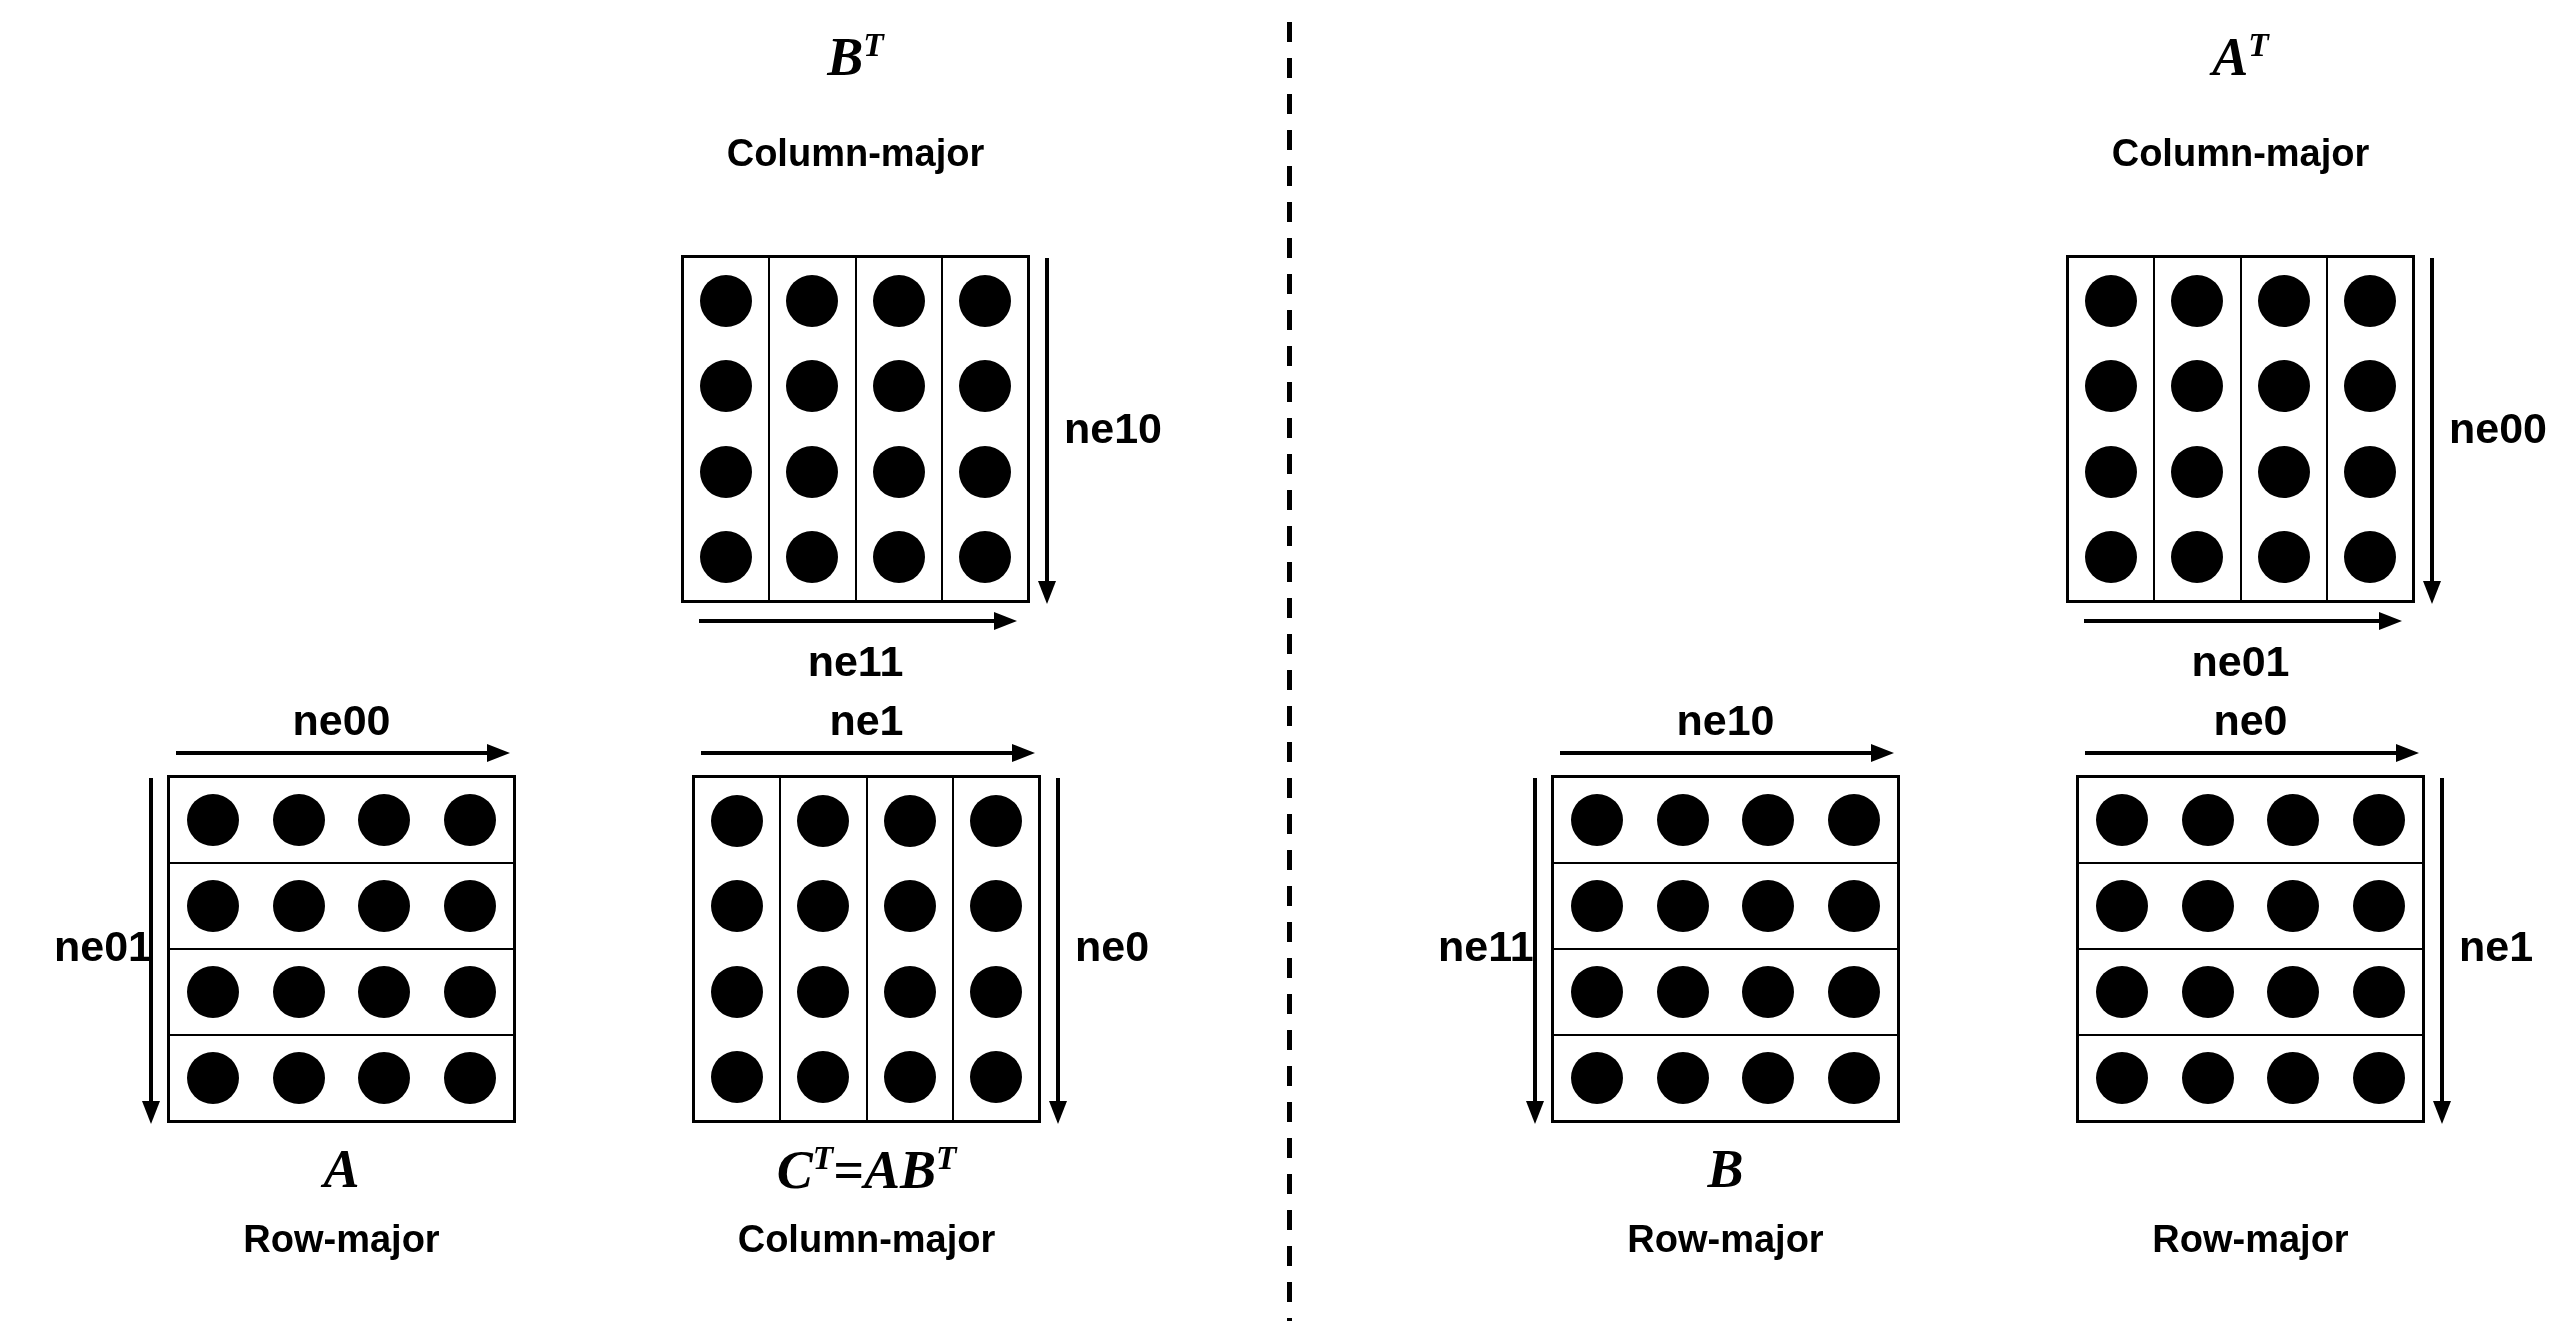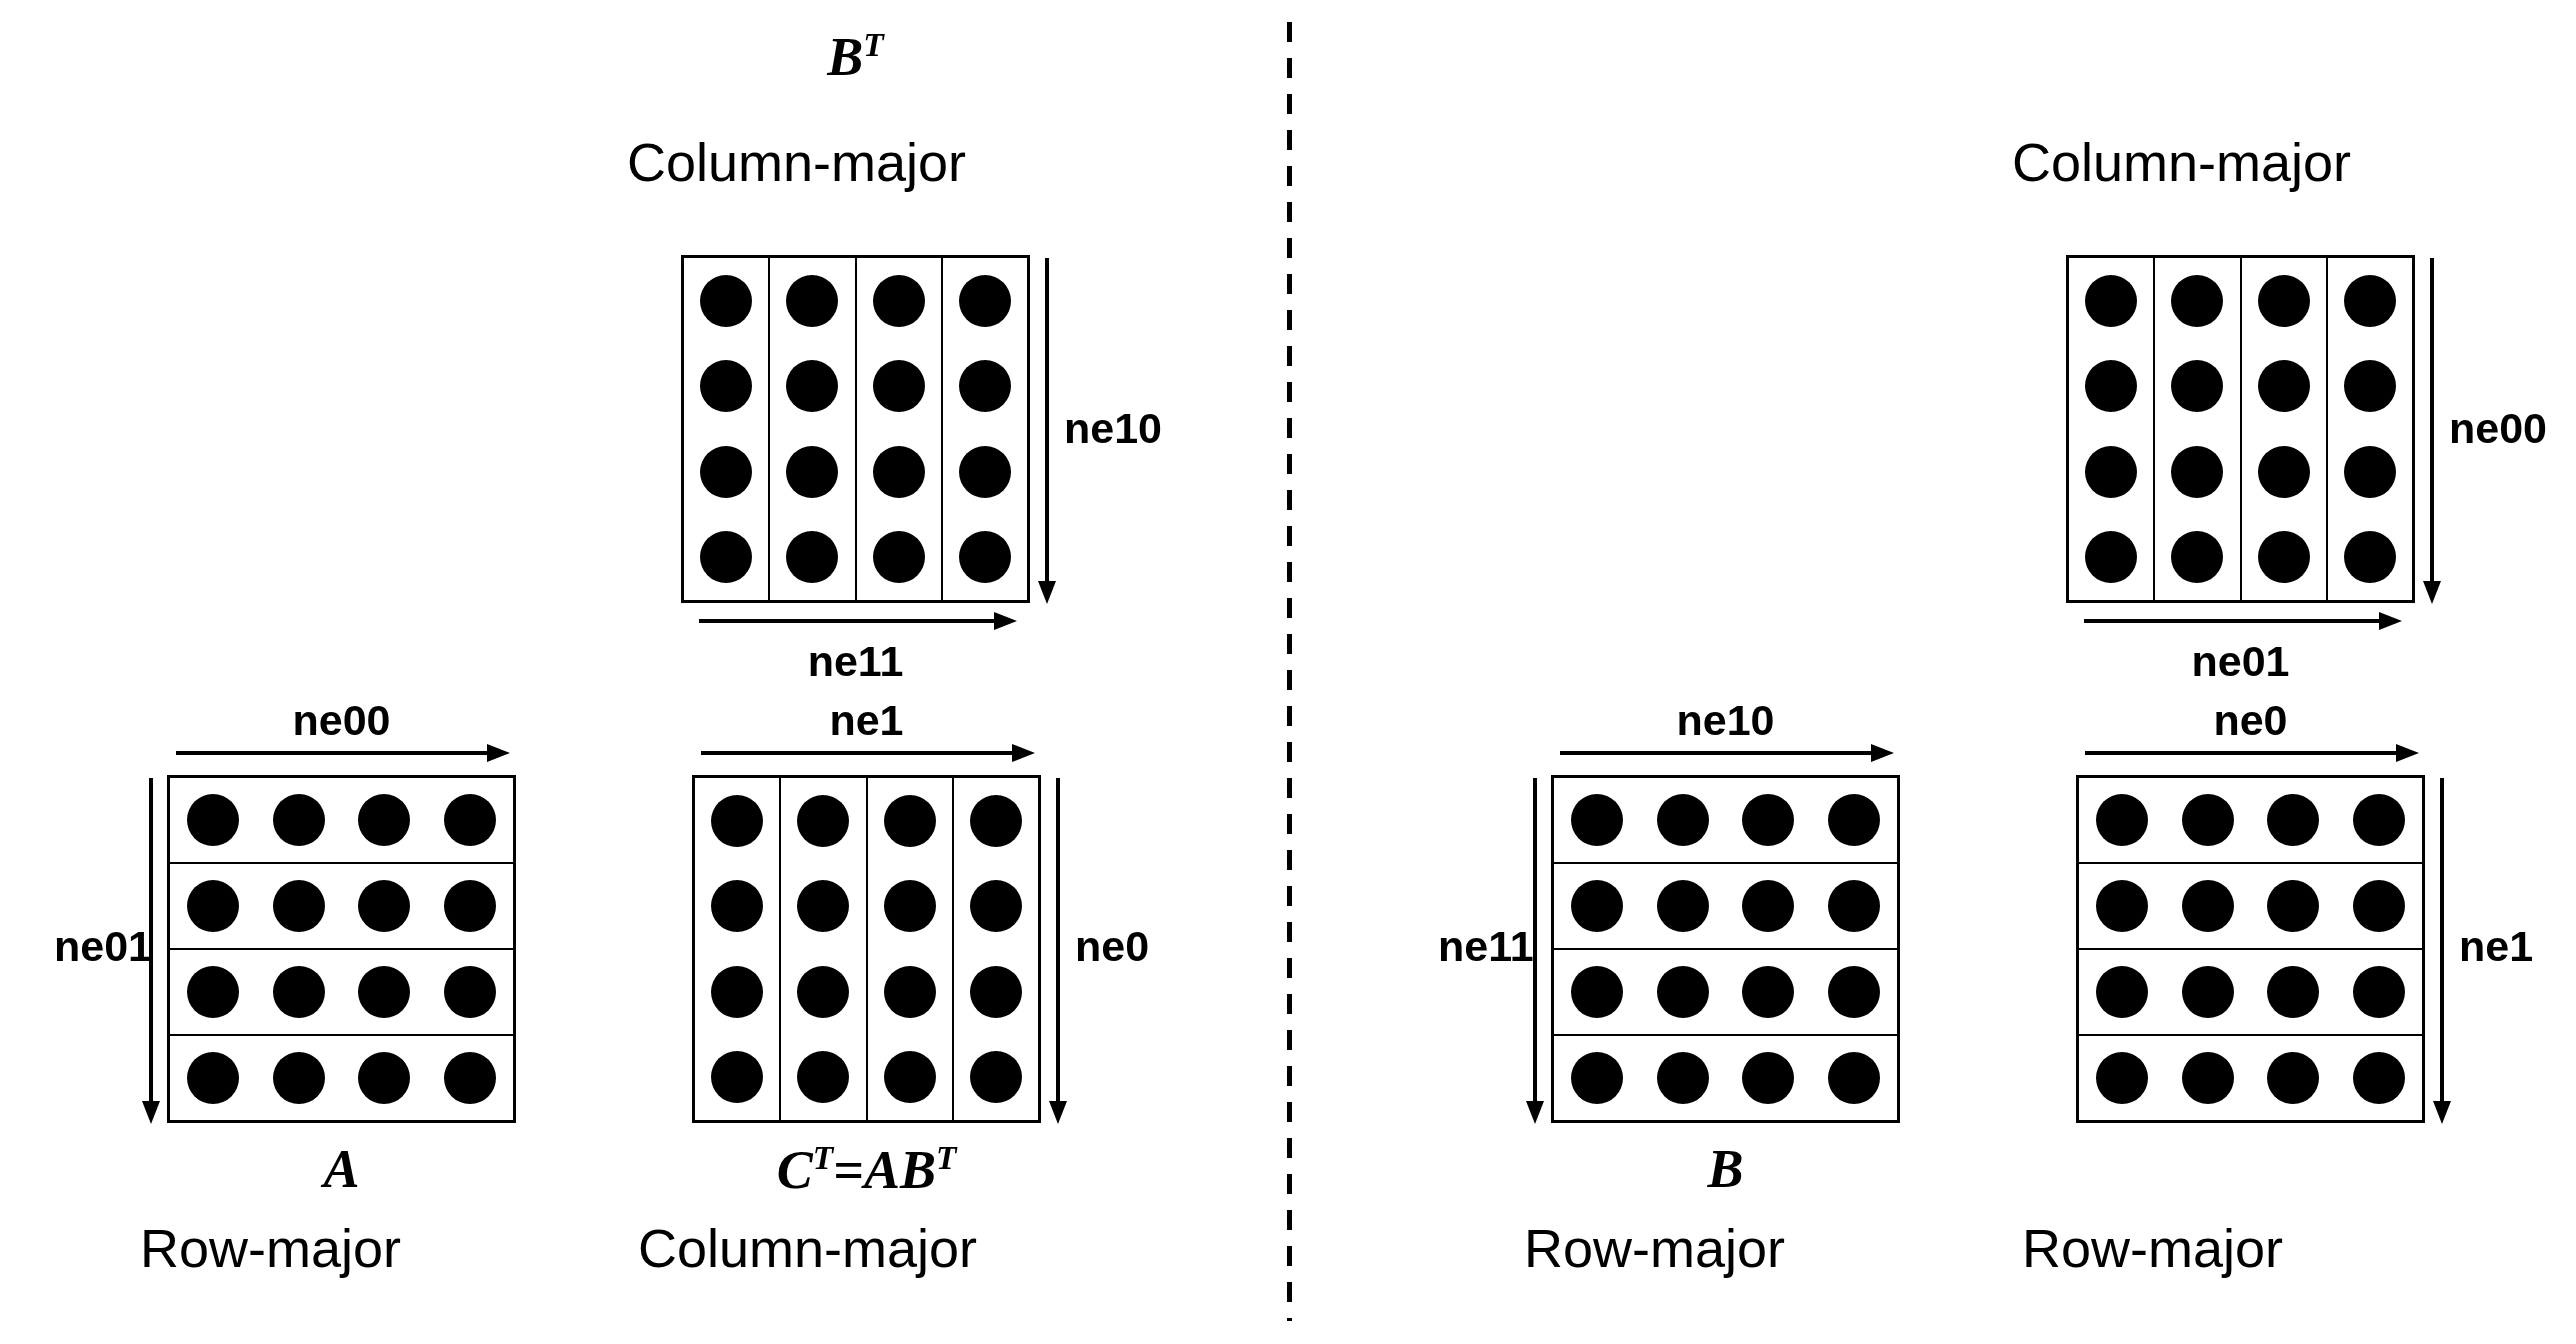--- a/index.html
+++ b/index.html
@@ -20,23 +20,23 @@
     font-style:italic;
     font-weight:700;
     font-size:54px;
     text-align:center;
     line-height:1.1;
     white-space:nowrap;
   }
   .math-title sup{font-size:62%;}
 
   .layout-label{
-    font-size:54px;
-    font-weight:400;
-    text-align:left;
+    font-size:38px;
+    font-weight:700;
+    text-align:center;
     line-height:1.1;
     white-space:nowrap;
   }
 
   .dim-label{
     font-size:43px;
     font-weight:700;
     line-height:1.0;
     white-space:nowrap;
   }
@@ -196,20 +196,21 @@
       </div>
     <div class="arrow-v" style="left:477px;top:79px;height:324px"></div>
     <div class="dim-label" style="left:496px;top:226px;width:86px;text-align:left">ne0</div>
     <div class="math-title" style="left:86px;top:441px;width:403px">C<sup>T</sup>=AB<sup>T</sup></div>
     <div class="layout-label" style="left:59px;top:520px;width:457px">Column-major</div>
   </div>
 
   <div class="divider"></div>
 
   <div class="mblock" style="left:2012px;top:27px;width:556px;height:668px">
+    <div class="math-title" style="left:0;top:0;width:457px">A<sup>T</sup></div>
     <div class="layout-label" style="left:0;top:106px;width:457px">Column-major</div>
     <div class="matrix-box col" style="left:54px;top:228px">
         <div class="strip">
           <div class="dot"></div>
           <div class="dot"></div>
           <div class="dot"></div>
           <div class="dot"></div>
         </div>
         <div class="strip">
           <div class="dot"></div>

